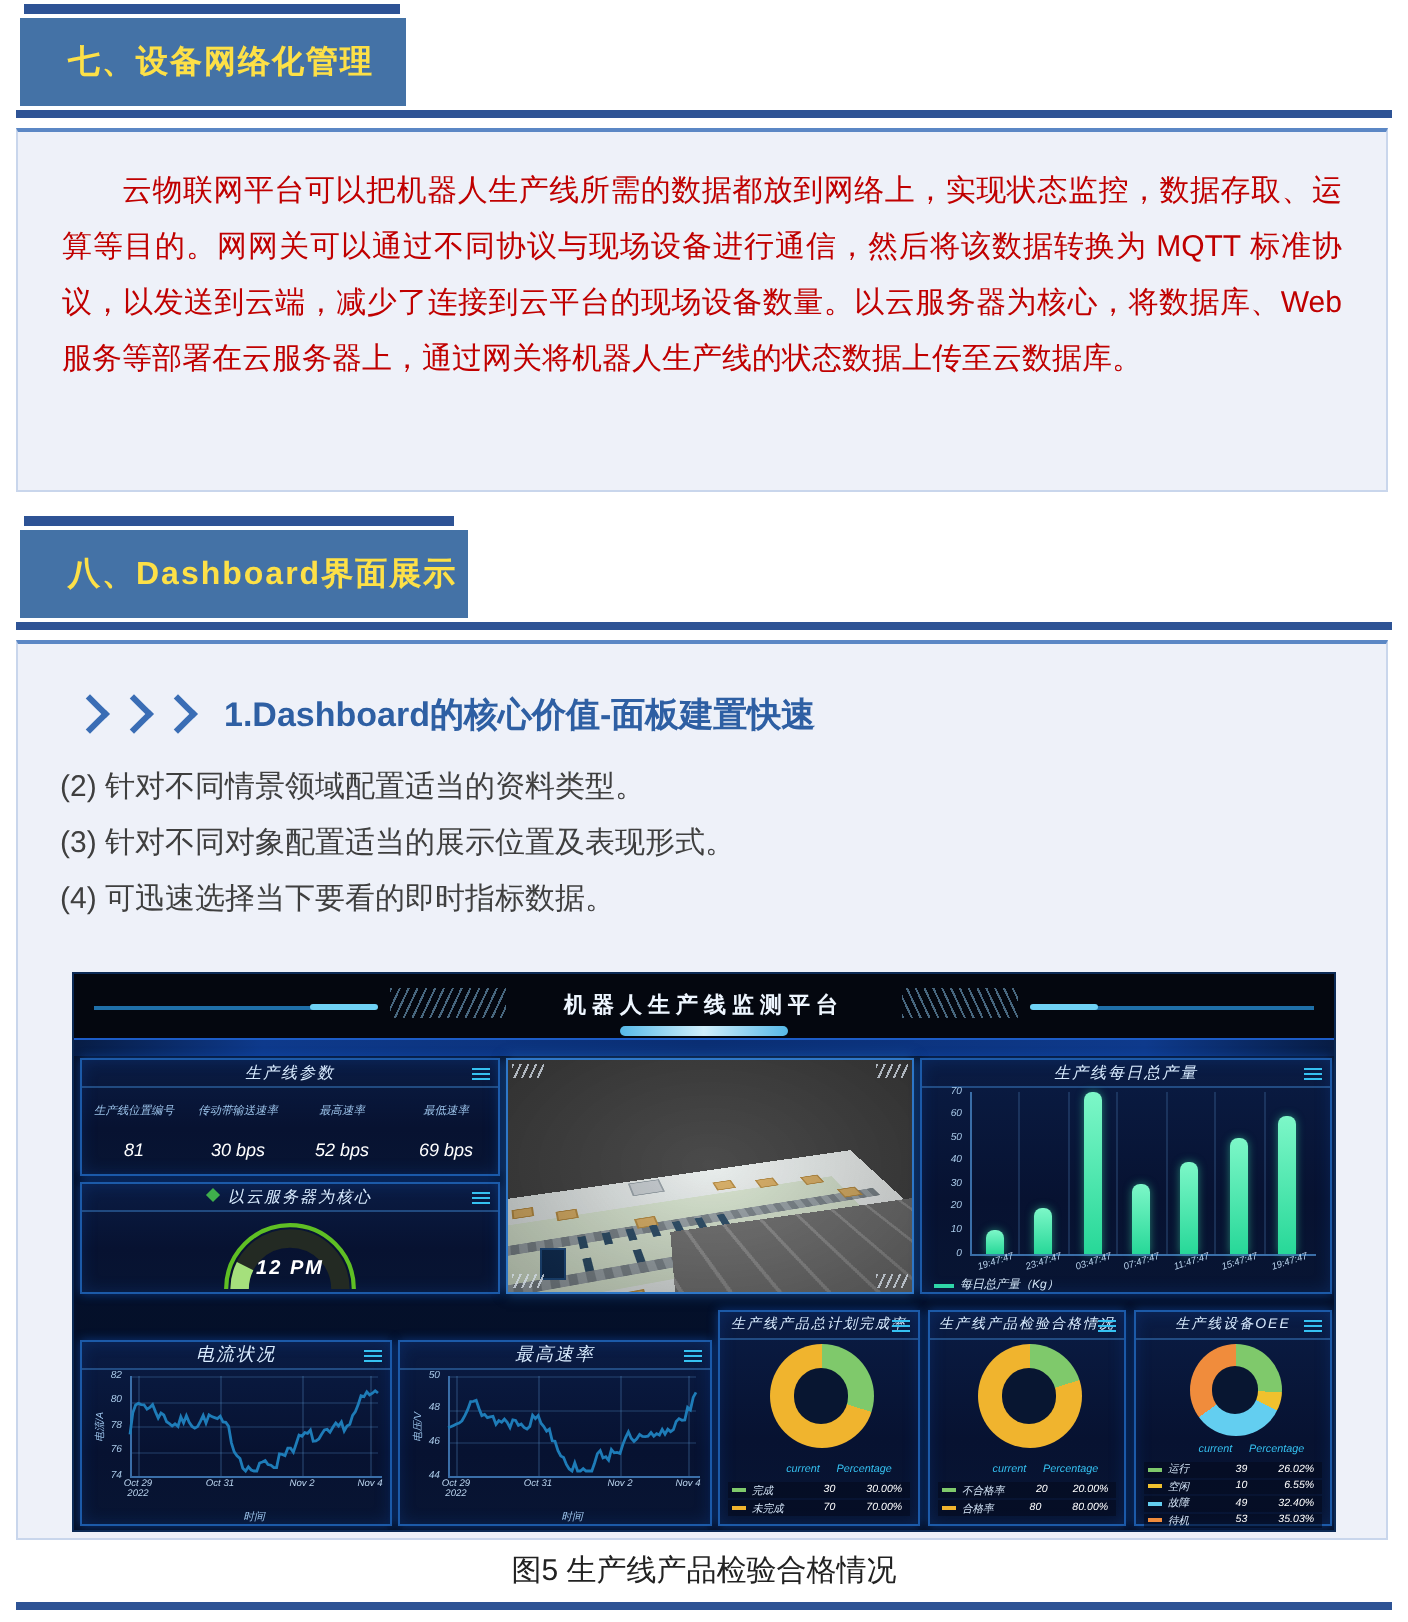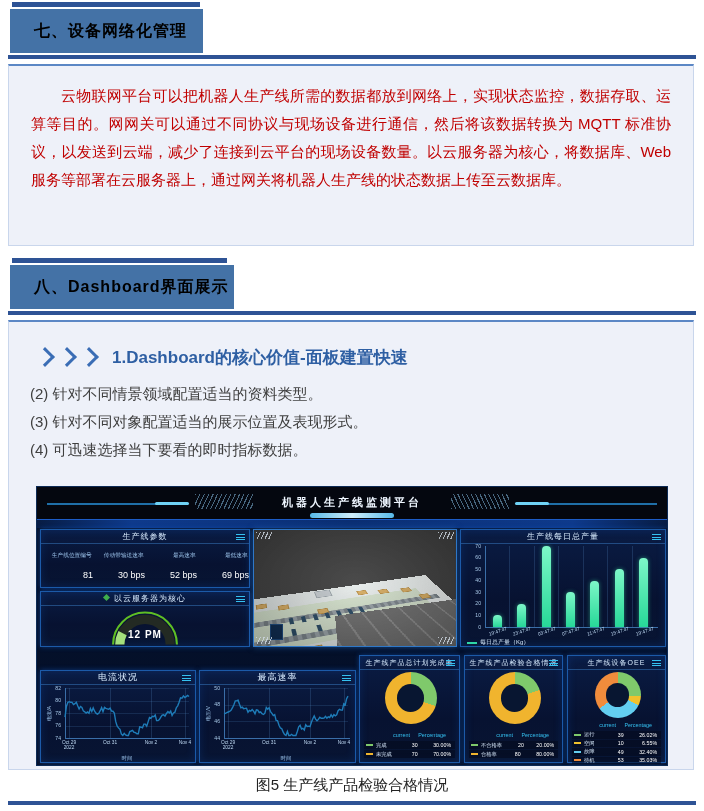--- a/index.html
+++ b/index.html
@@ -1,20 +1,20 @@
 <!DOCTYPE html>
 <html><head>
 <meta charset="utf-8">
 <style>
   html,body{margin:0;padding:0;background:#fff;}
   .page{position:relative;width:704px;height:811px;background:#fff;overflow:hidden;
         font-family:"Liberation Sans","DejaVu Sans",sans-serif;}
   
   .sec-accent{position:absolute;height:5px;background:#2e5395;}
-  .sec-box{position:absolute;background:#4472a6;color:#000000;font-weight:bold;font-size:16px;
+  .sec-box{position:absolute;background:#4472a6;color:#fde047;font-weight:bold;font-size:16px;
            display:flex;align-items:center;padding-left:24px;box-sizing:border-box;letter-spacing:1px;}
   .sec-line{position:absolute;left:8px;width:688px;height:4px;background:#2e5395;}
   .content-box{position:absolute;left:8px;width:686px;background:#eef1f9;
                border:1px solid #c9d6ec;border-top:2px solid #5b87c5;box-sizing:border-box;}
   .para{margin:0;padding:16px 22px;color:#c00000;font-size:15px;line-height:28px;
         text-align:justify;text-indent:2em;}
   .chev-row{position:absolute;left:38px;top:344px;display:flex;align-items:center;height:26px;}
   .chev{width:11px;height:11px;border-top:3.5px solid #3a6db5;border-right:3.5px solid #3a6db5;
         transform:rotate(45deg);margin-right:8px;}
   .core-heading{font-size:17px;font-weight:bold;color:#2e5fa3;margin-left:8px;}
@@ -36,27 +36,27 @@
   .hline-bright{position:absolute;height:3px;background:#6fd2f5;top:15px;border-radius:2px;}
   .hatch{position:absolute;top:7px;width:58px;height:15px;opacity:.55;
          background:repeating-linear-gradient(115deg,rgba(140,200,240,.9) 0 1px,transparent 1px 4px);}
   .hatch.r{background:repeating-linear-gradient(65deg,rgba(140,200,240,.9) 0 1px,transparent 1px 4px);}
   .capsule{position:absolute;left:50%;transform:translateX(-50%);top:26px;width:84px;height:5px;
            border-radius:3px;background:linear-gradient(90deg,#57b9e8,#cfeefb,#57b9e8);}
   .dash-strip{position:absolute;left:0;top:32px;width:100%;height:9px;
               background:linear-gradient(90deg,#071c44,#0e3a8c 15%,#0b2f74 50%,#0e3a8c 85%,#071c44);
               box-shadow:inset 0 1px 0 #1c5cc8;}
   .dpanel{position:absolute;background:linear-gradient(180deg,#0a1c44 0%,#071231 60%,#081533 100%);
-          border:1px solid #1c5aa8;box-shadow:0 0 5px rgba(20,100,220,.45),inset 0 0 8px rgba(20,90,200,.22);}
+          border:1px solid #1c5aa8;box-shadow:0 0 5px rgba(20,100,220,.45),inset 0 0 8px rgba(20,90,200,.22);font-style:italic;}
   .dtitle{position:relative;font-size:8px;color:#d9ecff;text-align:center;line-height:13px;
           letter-spacing:1px;border-bottom:1px solid rgba(70,150,230,.4);white-space:nowrap;overflow:hidden;}
   .cicon{position:absolute;top:4px;right:4px;width:9px;height:6px;
          background:repeating-linear-gradient(0deg,#35c1f1 0 1px,transparent 1px 2.5px);}
   .param-grid{position:absolute;left:0;top:13px;width:100%;display:flex;}
-  .param-col{flex:1;text-align:right;}
+  .param-col{flex:1;text-align:center;}
   .param-label{font-size:6px;color:#9cc3ea;margin-top:8px;transform:scale(.95);}
   .param-value{font-size:9px;color:#fff;margin-top:10px;}
   .diamond{display:inline-block;width:5px;height:5px;background:#3fae4c;transform:rotate(45deg);
            margin-right:5px;position:relative;top:-1px;}
   .gauge-wrap{position:absolute;left:50%;transform:translateX(-50%);top:13px;width:100px;height:42px;}
   .gauge-value{position:absolute;left:0;top:24px;width:100%;text-align:center;color:#fff;
                font-size:10px;font-weight:bold;letter-spacing:1px;}
   .view3d{position:absolute;background:#404040;overflow:hidden;border:1px solid #2f78c8;
           box-shadow:0 0 6px rgba(40,130,230,.5);}
   .v-vig{position:absolute;inset:0;background:radial-gradient(ellipse at 50% 45%,rgba(255,255,255,.06),rgba(0,0,0,.28));}

